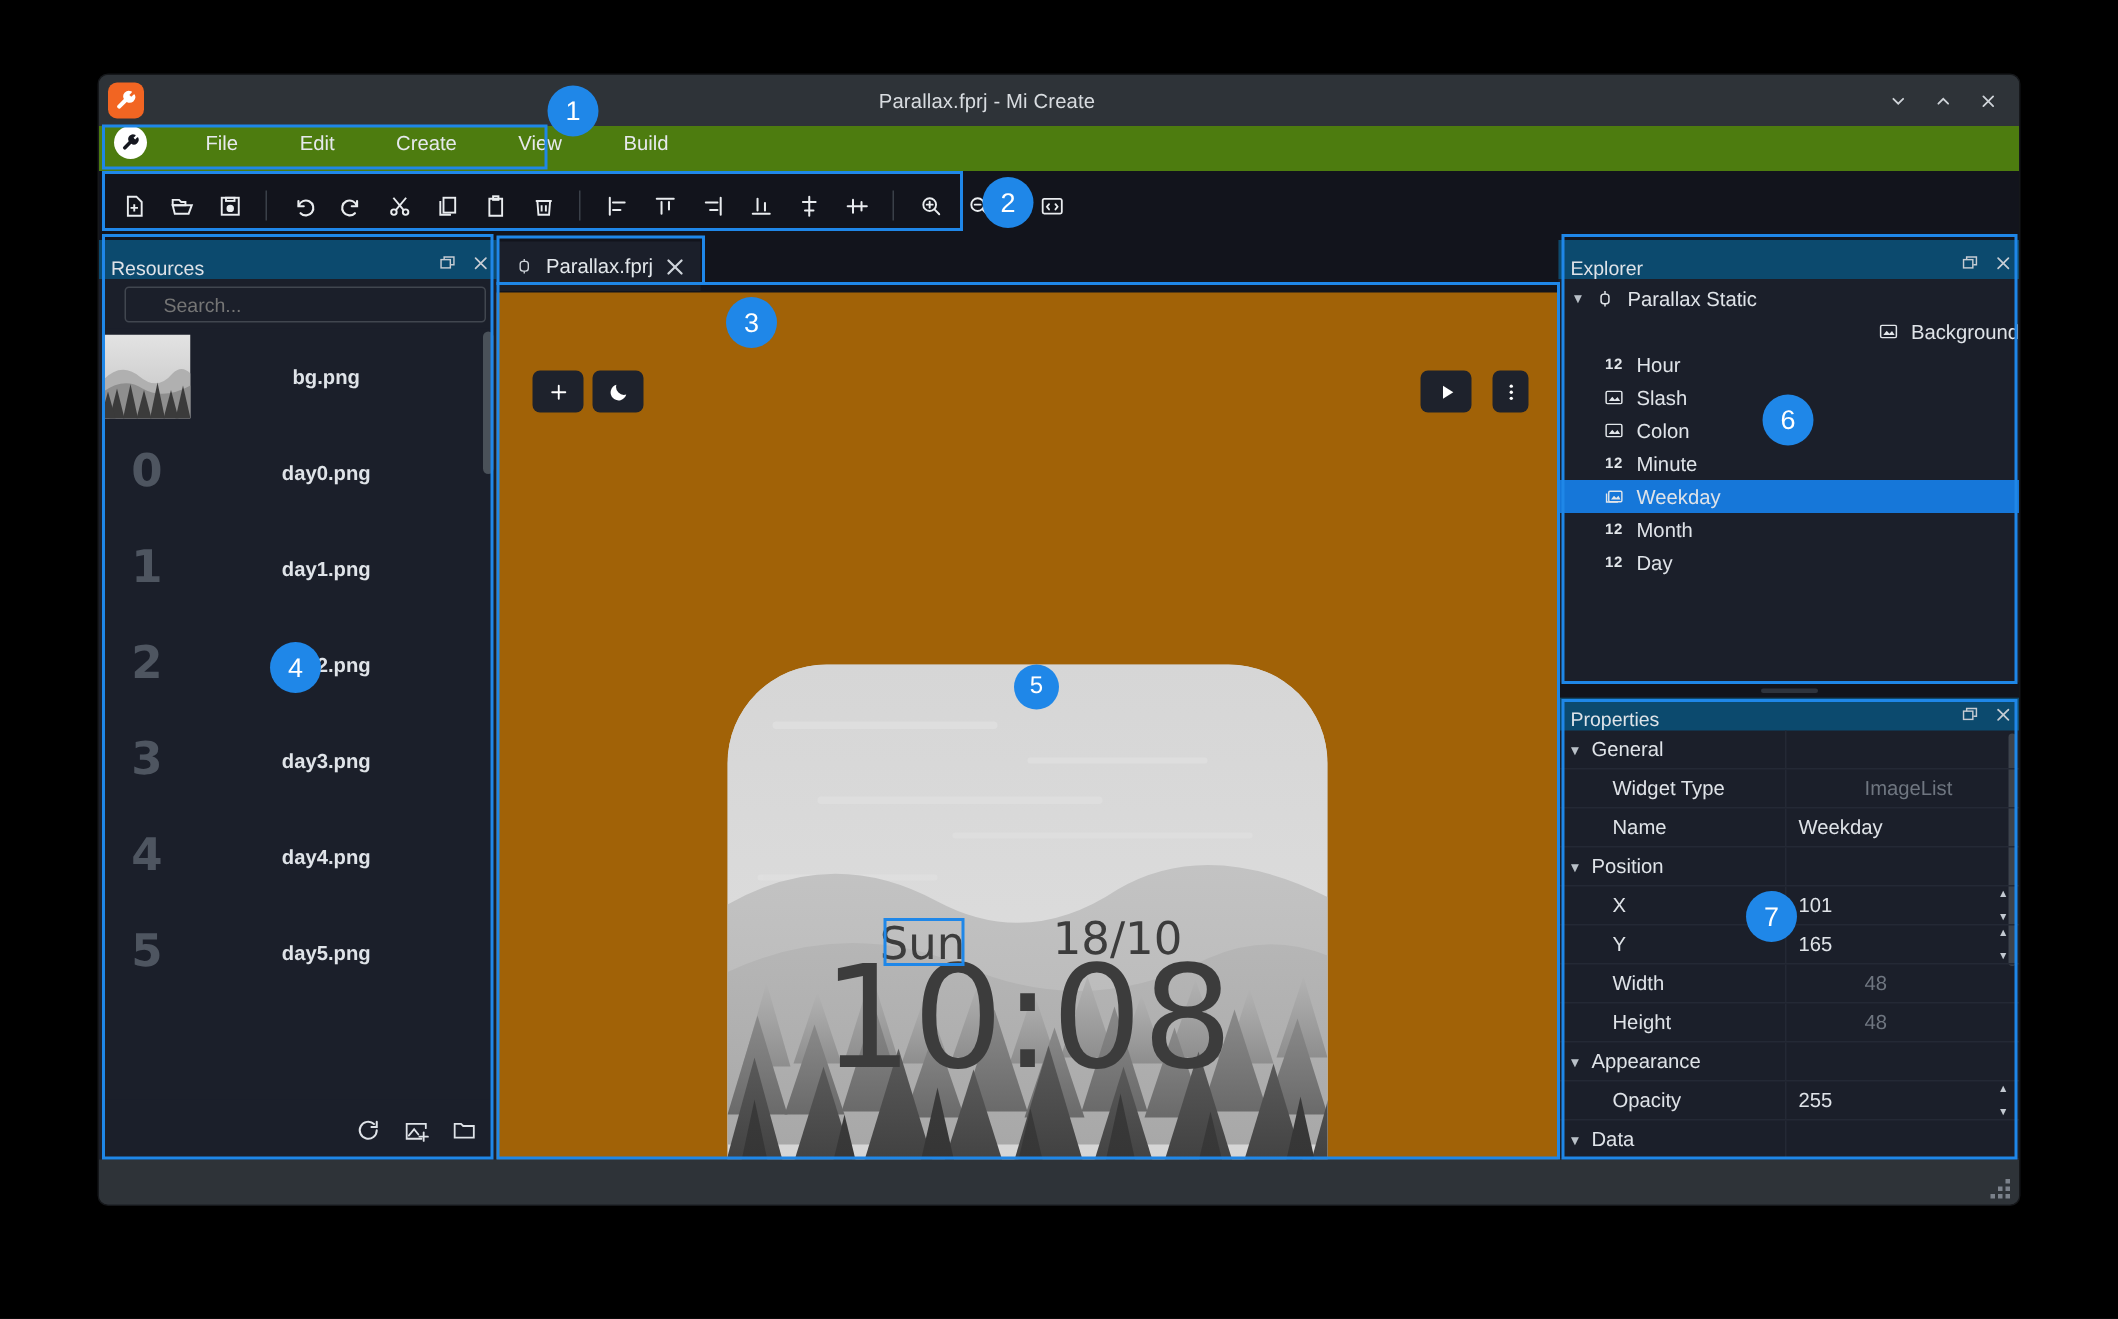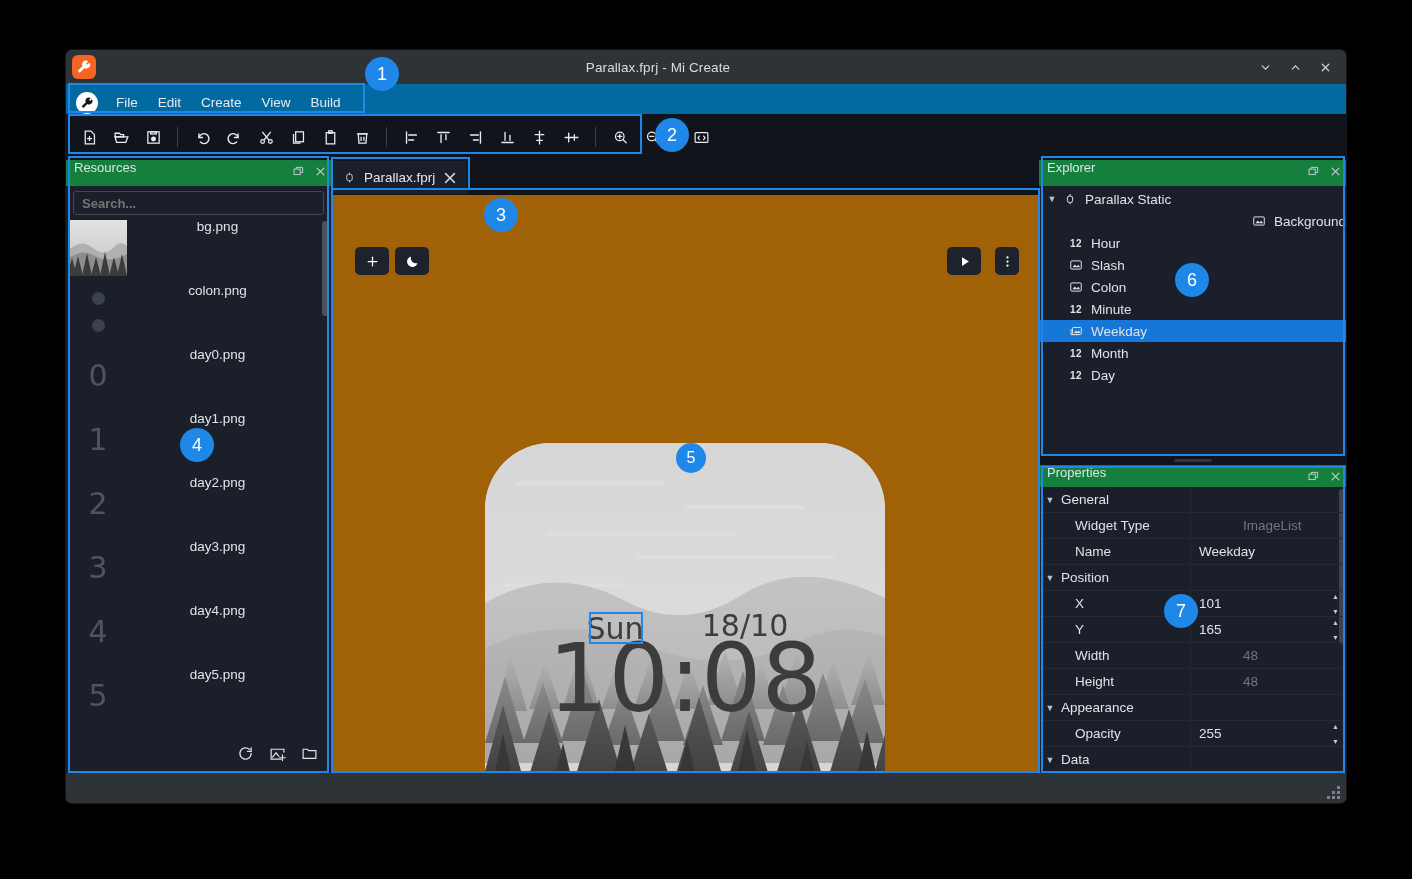--- a/index.html
+++ b/index.html
@@ -38,22 +38,22 @@
     letter-spacing:.1px;
   }
   .wbtn{
     width:30px; height:34px; display:flex; align-items:center; justify-content:center;
     color:#cdd2d7;
   }
   #win-controls{ display:flex; margin-right:6px; }
 
   
   #menubar{
-    height:30px; background:#0369a1; display:flex; align-items:flex-end;
-    padding-left:4px; position:relative;
+    height:30px; background:#4d7c0f; display:flex; align-items:flex-start;
+    padding-left:4px; position:relative;gap:21px;
   }
   #menu-icon{
     width:22px; height:22px; border-radius:50%; background:#fff;
     display:flex; align-items:center; justify-content:center; margin:0 8px 0 6px;
   }
   #menu-icon svg{ width:13px; height:13px; }
   .menu-item{
     color:#e6e9ec; font-size:13.5px; padding:4px 10px; cursor:default;
   }
 
@@ -71,45 +71,44 @@
 
   
   #body{
     position:absolute; left:0; top:110px; right:0; bottom:30px;
     background:#12141c;
     display:flex;
   }
 
   
   .panel-head{
-    height:26px; display:flex; align-items:flex-start;
-    background:#15803d; color:#dfe3e8; font-size:13px;
+    height:26px; display:flex; align-items:flex-end;
+    background:#0c4a6e; color:#dfe3e8; font-size:13px;
     padding-left:8px;
   }
   .panel-head .ph-title{ flex:1; }
   .ph-btn{ width:22px; height:22px; display:flex; align-items:center; justify-content:center; color:#c6ccd3; }
   .ph-btn svg{ width:11px; height:11px; }
 
   
   #resources{
     width:265px; height:100%; background:#1b1f2a;
     display:flex; flex-direction:column; position:relative;
   }
   #search{
-    margin:5px 7px 4px 7px; height:24px; background:#1b1f2a;
+    margin:5px 7px 4px 17px; height:24px; background:#1b1f2a;
     border:1px solid #41464f; border-radius:3px;
-    color:#7d838c; font-size:13px; padding:0 8px; outline:none;
+    color:#7d838c; font-size:13px; padding:0 25px; outline:none;
     font-family:"Liberation Sans", sans-serif;
-    font-weight:bold;
   }
   #res-list{
     flex:1; position:relative; overflow:hidden; background:#1b1f2a;
   }
   .res-row{
-    height:64px; display:flex; align-items:flex-start; position:relative;
+    height:64px; display:flex; align-items:center; position:relative;font-weight:bold;
   }
   .res-thumb{
     width:60px; height:58px; margin-left:2px; flex:0 0 60px;
     display:flex; align-items:center; justify-content:center;
   }
   .res-name{
     flex:1; text-align:center; color:#dfe3e8; font-size:13.5px; padding-right:24px;
   }
   .digit-thumb{
     font-size:30px; color:#4e5560; font-family:"DejaVu Sans", sans-serif;
@@ -426,29 +425,20 @@
                     <polygon points="31,56 36,32 41,56"></polygon>
                   <polygon points="40,56 45,37 50,56"></polygon>
                     <polygon points="48,56 53,34 58,56"></polygon>
                   <polygon points="-2,56 3,38 8,56"></polygon>
                 </g>
               </svg>
             </div>
             <div class="res-name">bg.png</div>
           </div>
 
-          <div class="res-row">
-            <div class="res-thumb">
-              <span class="dot-thumb">
-                  <i></i>
-                  <i></i>
-                </span>
-            </div>
-            <div class="res-name">colon.png</div>
-          </div>
 
           <div class="res-row">
             <div class="res-thumb">
               <span class="digit-thumb">0</span>
             </div>
             <div class="res-name">day0.png</div>
           </div>
 
           <div class="res-row">
             <div class="res-thumb">

